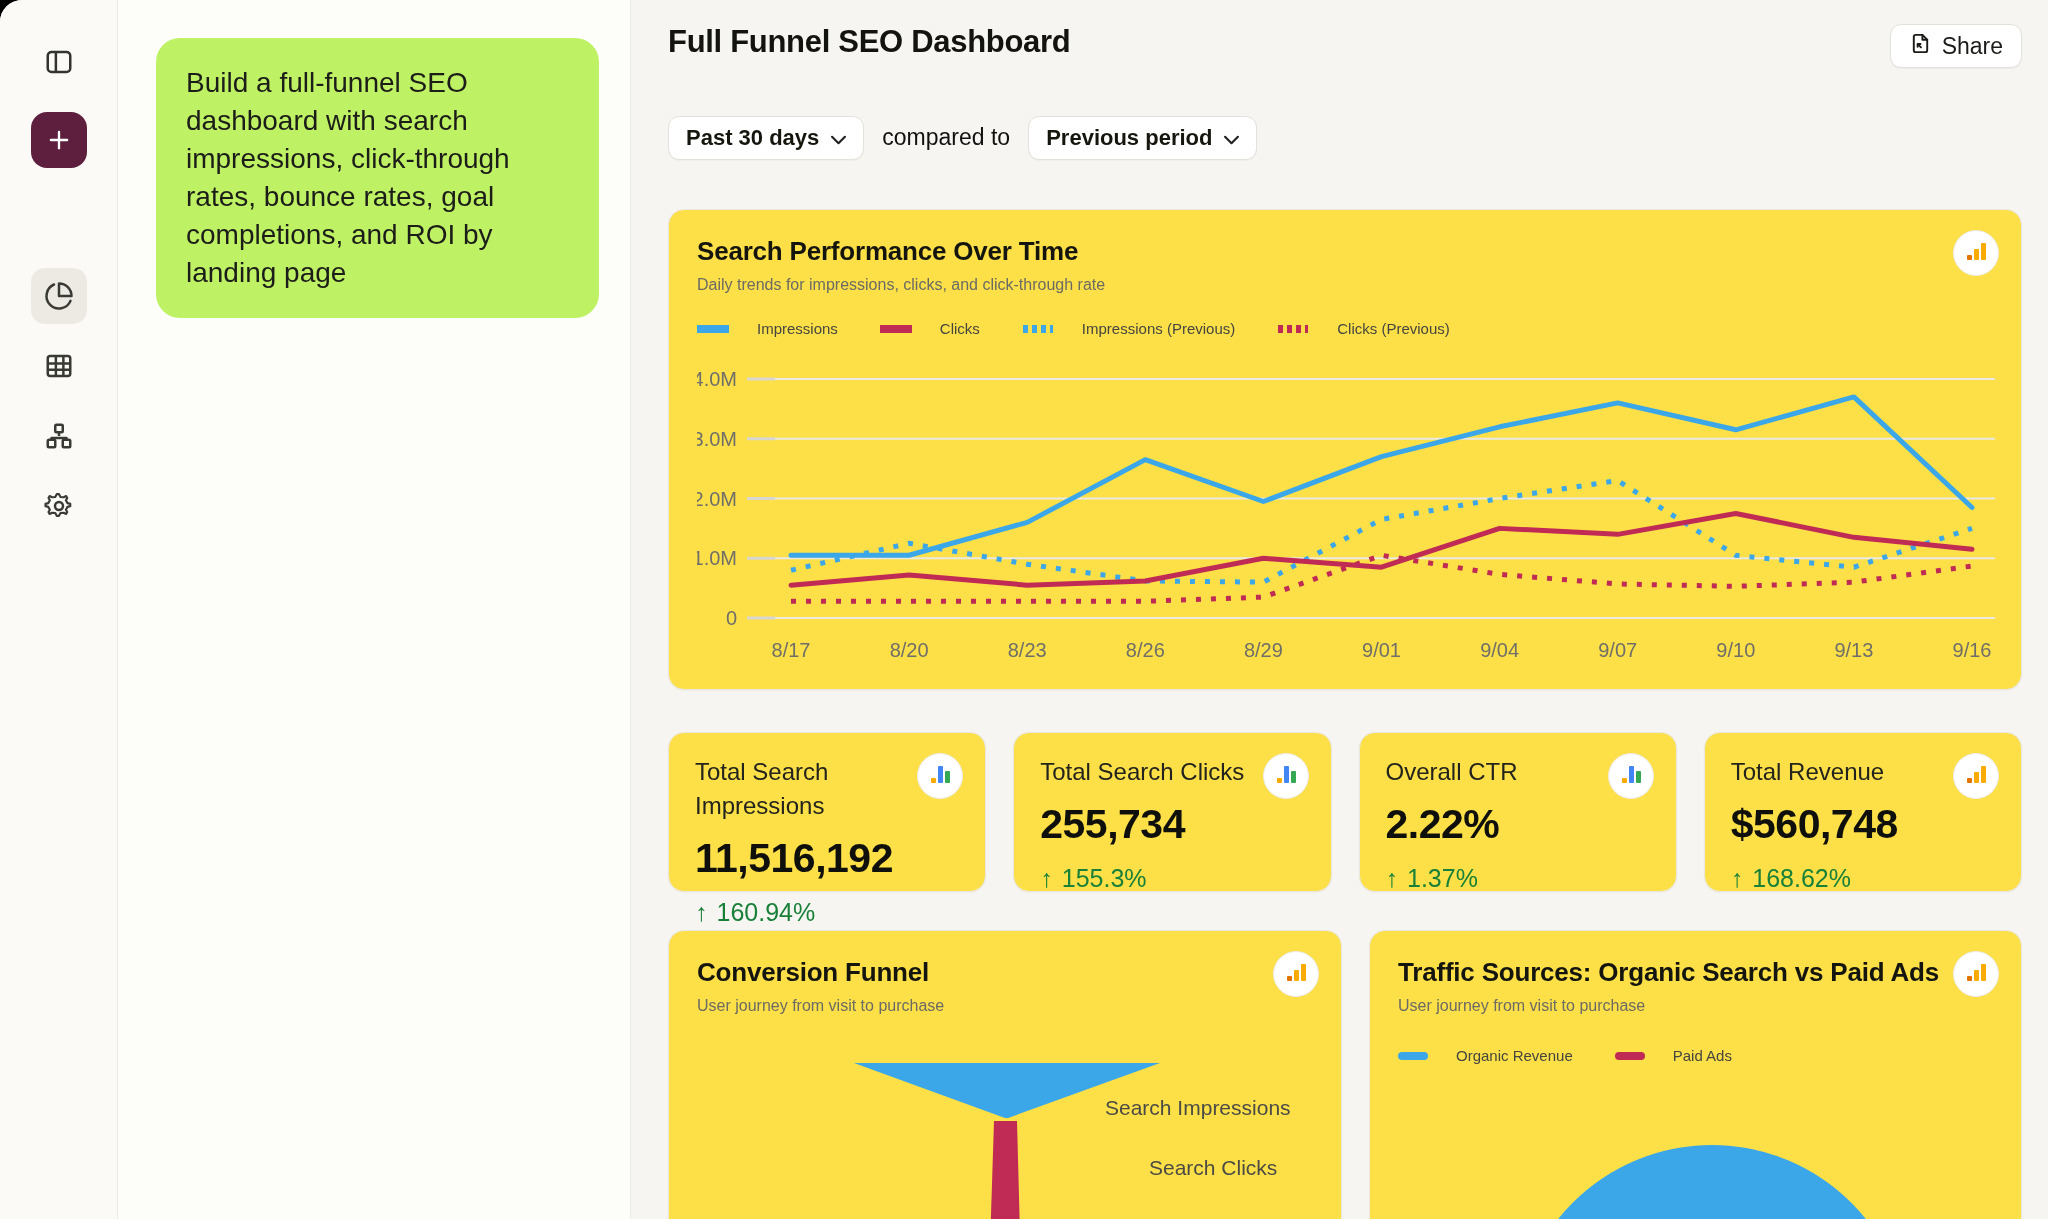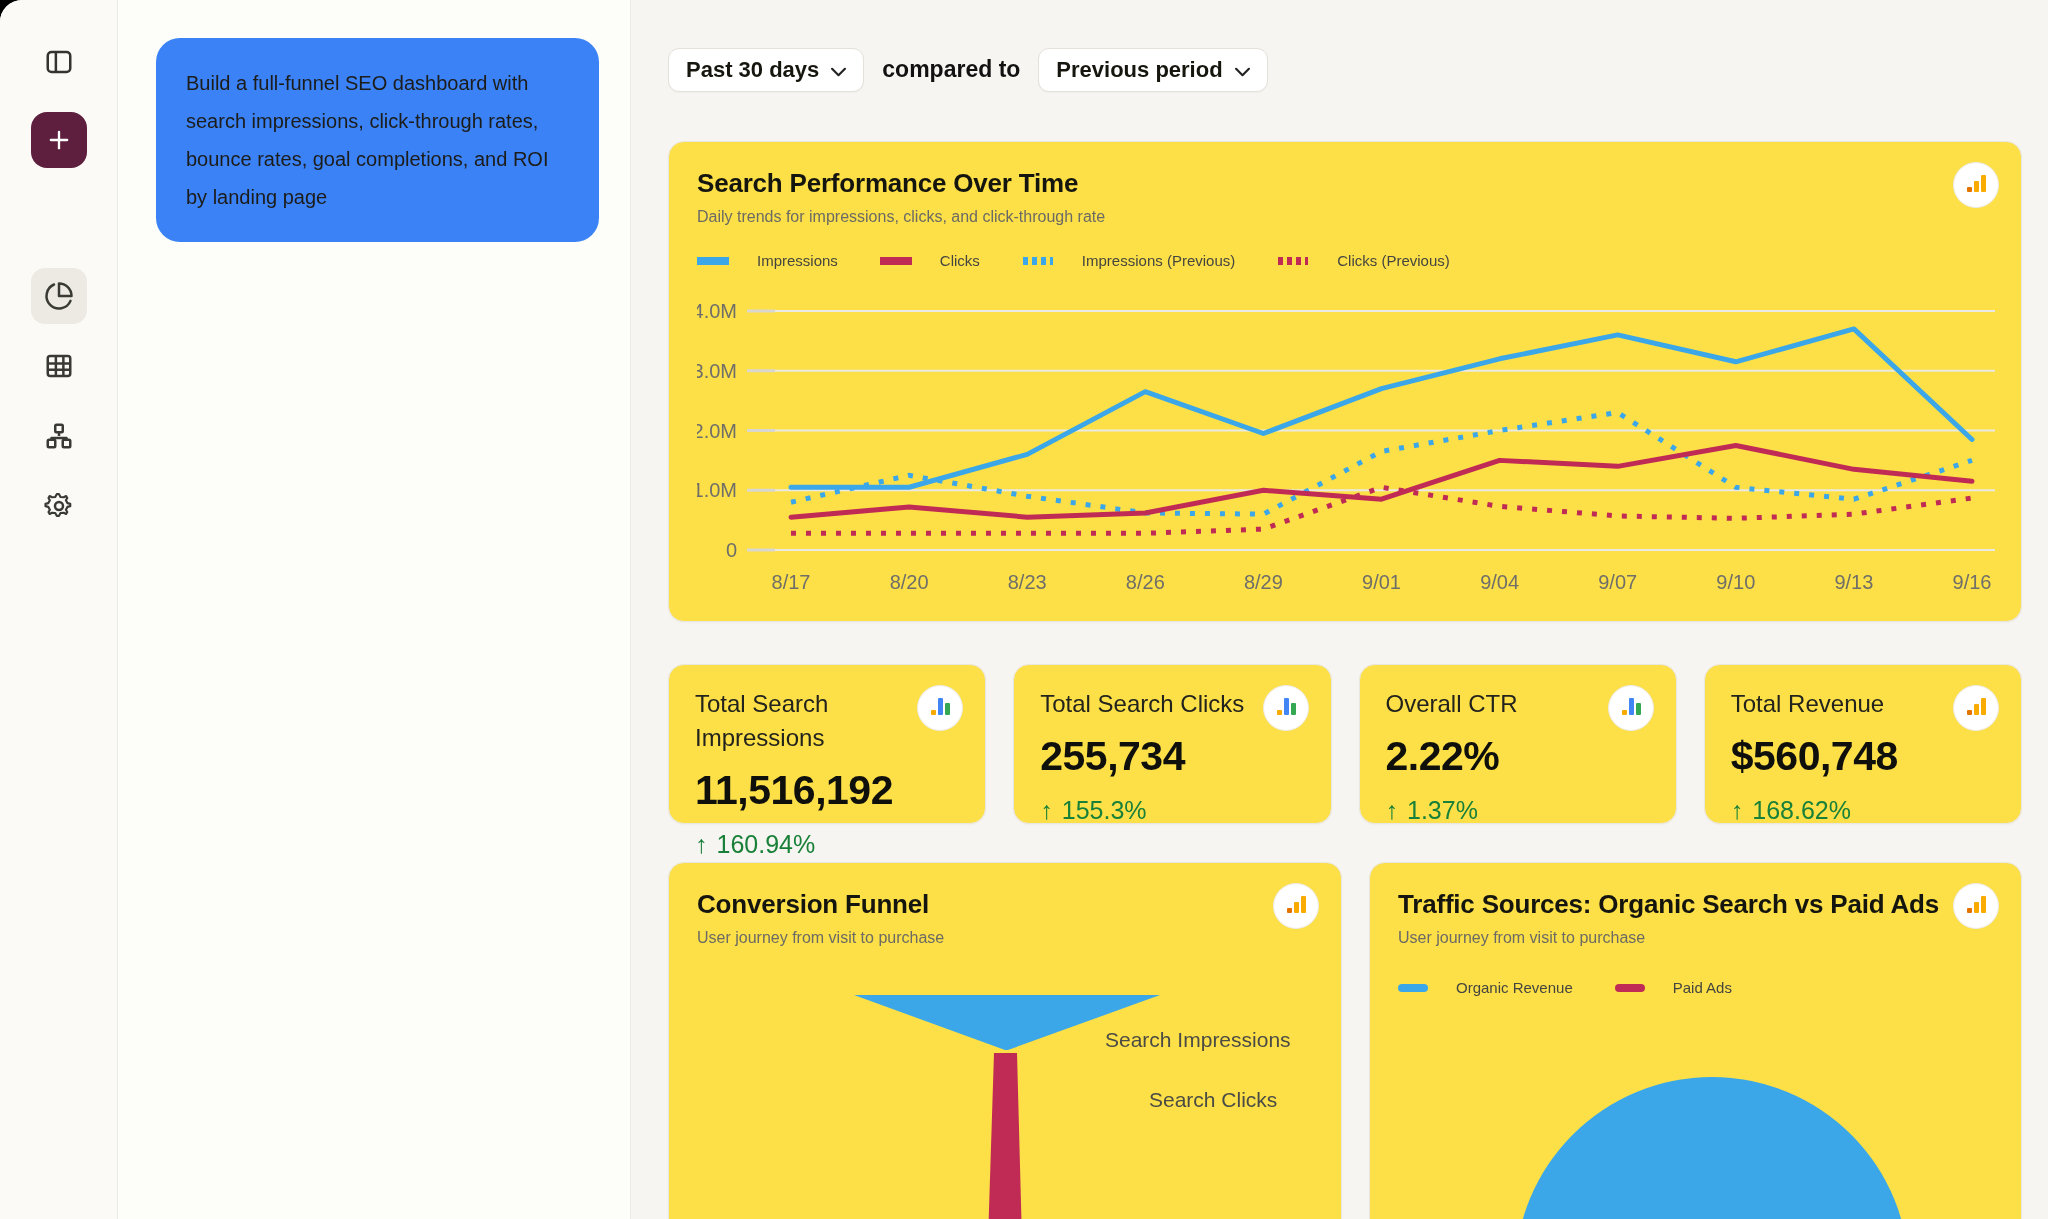--- a/index.html
+++ b/index.html
@@ -10,31 +10,31 @@
   .rail{width:118px;flex:none;background:#FBFAF7;border-right:1px solid #ECEAE4;display:flex;flex-direction:column;align-items:center;padding-top:38px;box-sizing:border-box;}
   .rail-btn{width:48px;height:48px;display:flex;align-items:center;justify-content:center;border-radius:12px;color:#33332F;cursor:pointer;background:transparent;border:none;padding:0;}
   .plus-btn{width:56px;height:56px;border-radius:16px;background:#5E1F3E;color:#fff;margin-top:26px;display:flex;align-items:center;justify-content:center;border:none;cursor:pointer;}
   .rail-nav{display:flex;flex-direction:column;align-items:center;gap:14px;margin-top:100px;}
   .rail-nav .nav-btn{width:56px;height:56px;display:flex;align-items:center;justify-content:center;border-radius:14px;border:none;background:transparent;cursor:pointer;color:#3A3A35;}
   .rail-nav .nav-btn.active{background:#ECEAE3;}
   .rail svg{display:block;}
 
   
   .prompt-panel{width:513px;flex:none;background:#FDFDFA;border-right:1px solid #ECEAE4;box-sizing:border-box;padding:38px 32px 0 38px;}
-  .bubble{background:#3b82f6;border-radius:24px;padding:26px 30px;box-sizing:border-box;width:443px;font-size:20px;line-height:38px;color:#1C1C19;}
+  .bubble{background:#bef264;border-radius:24px;padding:26px 30px;box-sizing:border-box;width:443px;font-size:28px;line-height:38px;color:#1C1C19;}
 
   
   .main{flex:1;background:#F7F5F1;box-sizing:border-box;padding:0 26px 0 37px;position:relative;overflow:hidden;}
   .main-header{display:flex;align-items:flex-start;margin-top:24px;}
   .page-title{font-size:31px;font-weight:700;color:#13130F;margin:0;letter-spacing:-.3px;}
   .share-btn{margin-left:auto;height:44px;display:inline-flex;align-items:center;gap:10px;background:#fff;border:1px solid #E4E1DB;border-radius:11px;padding:0 18px;font-size:23px;font-weight:500;color:#1B1B17;cursor:pointer;box-shadow:0 1px 1px rgba(0,0,0,.04);font-family:inherit;}
 
   .filter-row{display:flex;align-items:center;margin-top:40px;}
   .pill{height:44px;display:inline-flex;align-items:center;gap:12px;background:#fff;border:1px solid #E4E1DB;border-radius:11px;padding:0 17px;font-size:22px;font-weight:600;color:#16160F;cursor:pointer;box-shadow:0 1px 1px rgba(0,0,0,.03);font-family:inherit;justify-content:flex-end;}
-  .cmp-label{font-size:23px;font-weight:700;color:#111;margin:16px 18px;text-align:right;}
+  .cmp-label{font-size:23px;font-weight:400;color:#111;margin:16px 18px;text-align:right;}
 
   .card{background:#fde047;border:1px solid #EAE7E0;border-radius:16px;box-shadow:0 1px 2px rgba(20,20,10,.03);box-sizing:border-box;position:relative;}
   .card-title{font-size:26px;font-weight:700;color:#15150F;margin:0;letter-spacing:-.2px;}
   .card-sub{font-size:16px;color:#6B6A64;margin-top:9px;}
   .badge{position:absolute;top:20px;right:22px;width:44px;height:44px;border:1px solid #ECEAE4;border-radius:50%;background:#fff;display:flex;align-items:center;justify-content:center;}
 
   .chart-card{margin-top:42px;padding:26px 28px 18px 28px;}
   .legend{display:flex;align-items:center;gap:42px;margin-top:26px;}
   .legend-item{display:flex;align-items:center;gap:28px;font-size:15px;color:#454540;}
 
@@ -114,20 +114,34 @@
       </button>
     </nav>
   </aside>
 
   <section class="prompt-panel">
     <div class="bubble">Build a full-funnel SEO dashboard with search impressions, click-through rates, bounce rates, goal completions, and ROI by landing page</div>
   </section>
 
   <main class="main">
 
+    <div class="main-header">
+      <h1 class="page-title">Full Funnel SEO Dashboard</h1>
+      <button class="share-btn">
+        <span>
+          <svg width="23" height="23" viewBox="0 0 24 24" fill="none" stroke="#1B1B17" stroke-width="2" stroke-linecap="round" stroke-linejoin="round">
+              <path d="M14 3H7a2 2 0 0 0-2 2v14a2 2 0 0 0 2 2h10a2 2 0 0 0 2-2V8z"></path>
+              <path d="M14 3v5h5"></path>
+              <path d="M9 15.5v-3h3"></path>
+              <path d="M9.2 12.7l3.3 3.3"></path>
+            </svg>
+        </span>
+        <span>Share</span>
+      </button>
+    </div>
 
     <div class="filter-row">
       <button class="pill">
         <span>Past 30 days</span>
         <span>
           <svg width="15" height="10" viewBox="0 0 14 9" fill="none" stroke="#222" stroke-width="2" stroke-linecap="round" stroke-linejoin="round">
               <path d="M1 1.5 7 7.5 13 1.5"></path>
             </svg>
         </span>
       </button>

